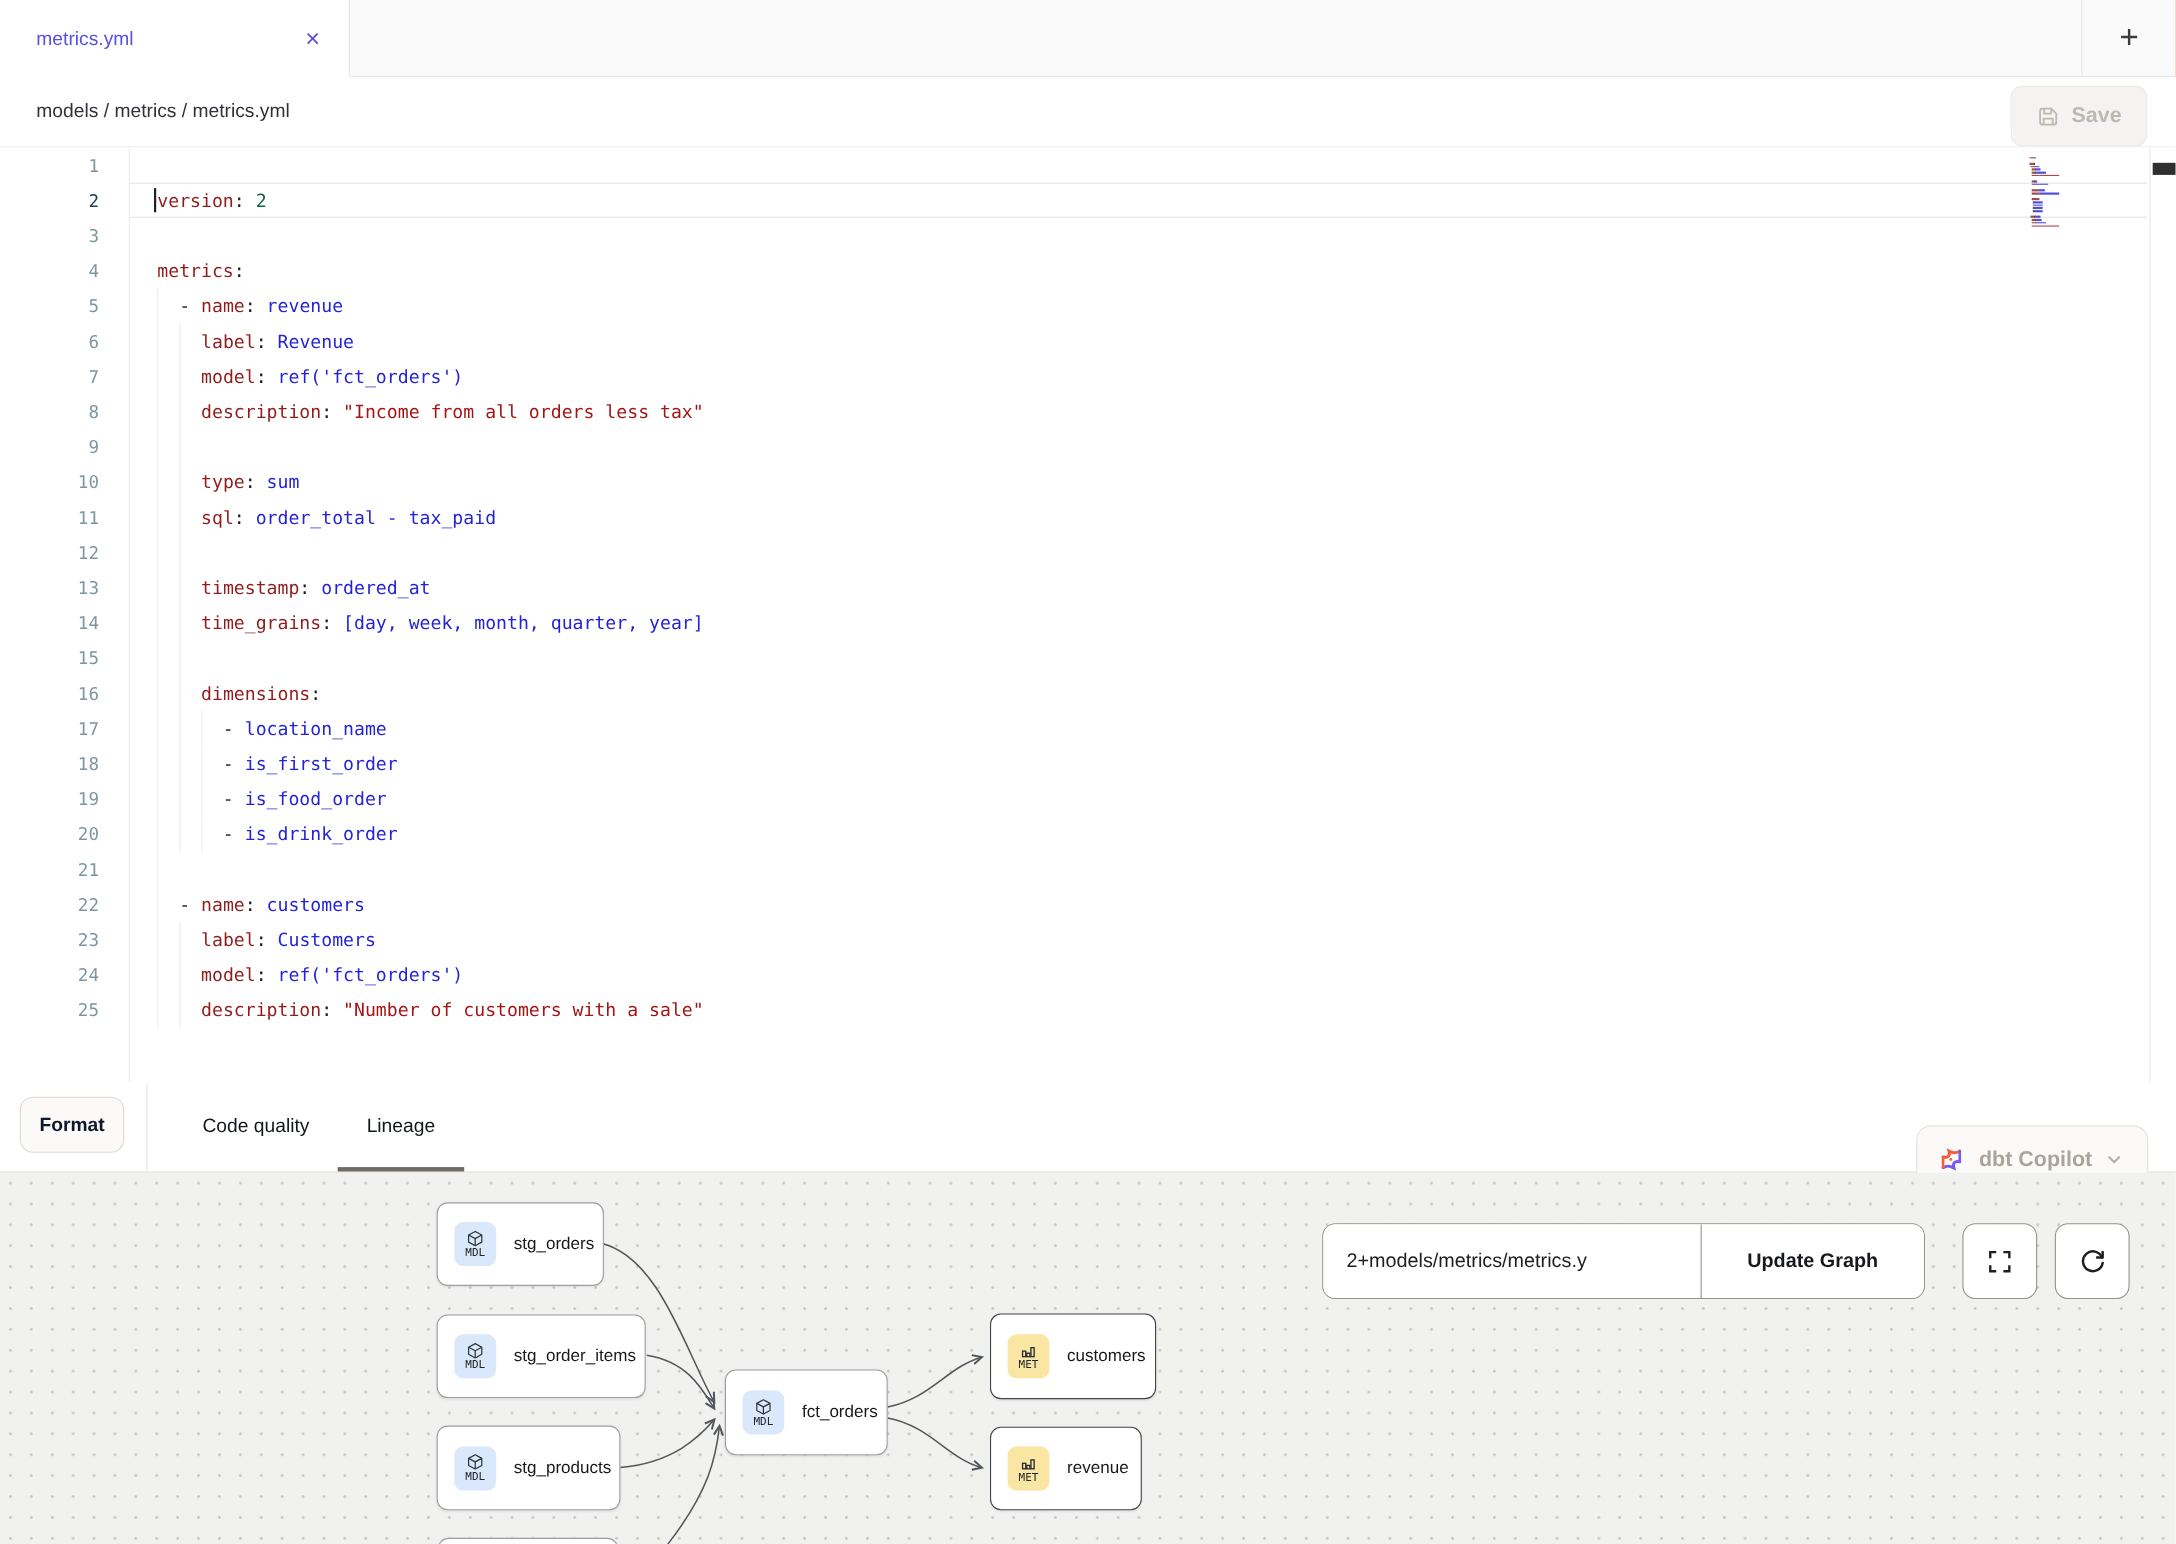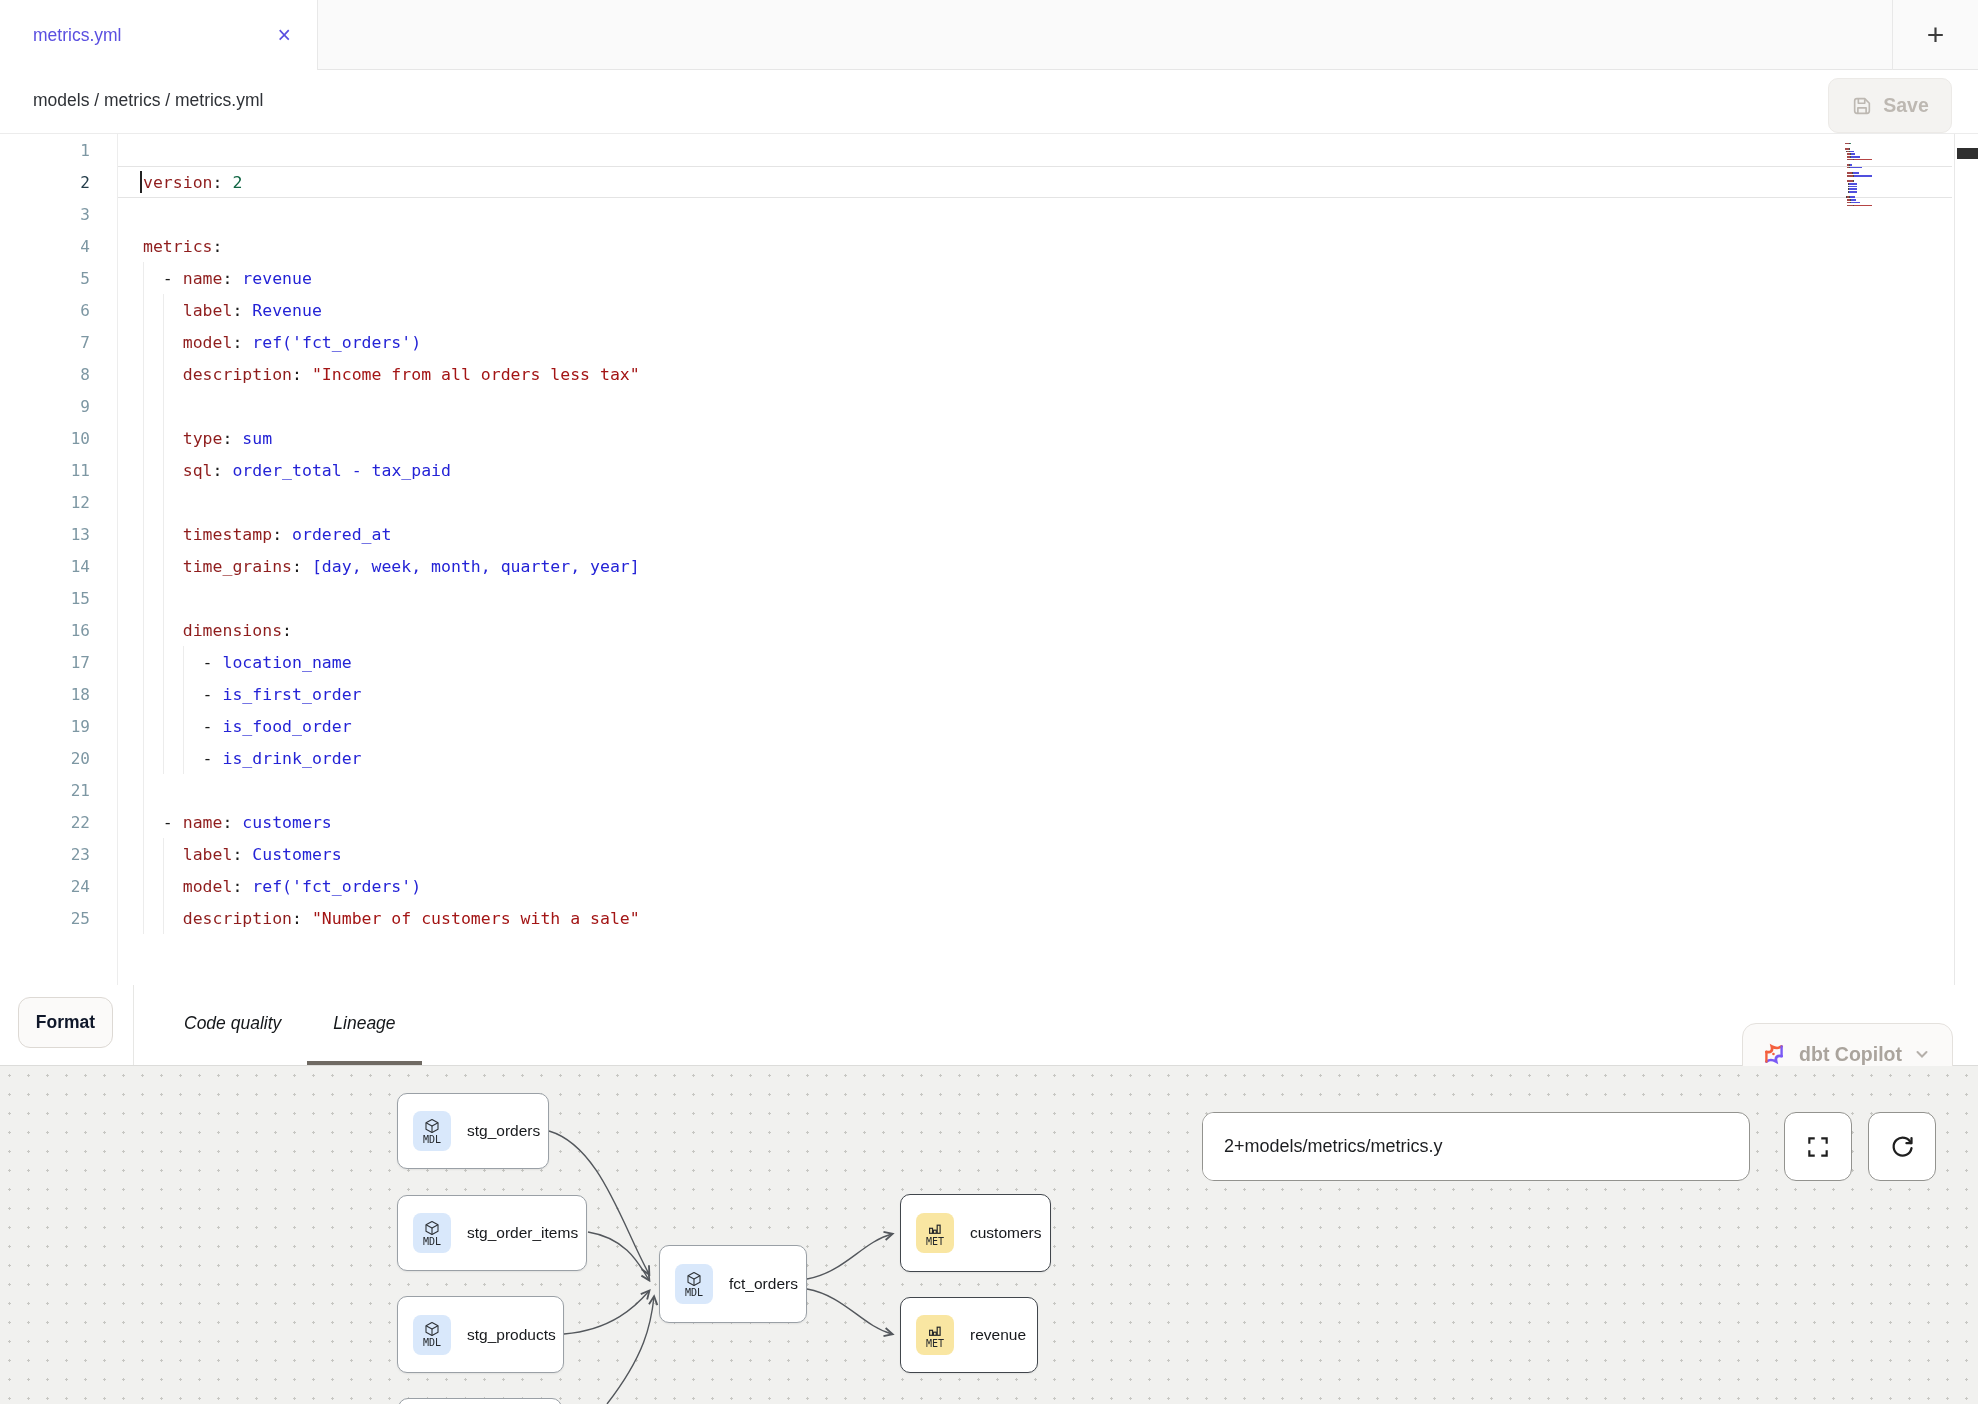--- a/index.html
+++ b/index.html
@@ -40,21 +40,21 @@
   
   .minimap { position:absolute; left:1845px; top:6px; width:70px; }
   .mm-line { height:1.6px; margin-bottom:1.1px; white-space:nowrap; font-size:0; }
   .mm-seg { display:inline-block; height:100%; vertical-align:top; }
 
   
   .botbar { position:absolute; left:0; top:985px; width:1978px; height:81px; background:#fff; border-bottom:1px solid #dcdcda; }
   .format-btn { position:absolute; left:18px; top:12px; width:95px; height:51px; border:1px solid #ddd9d4; border-radius:12px; background:#fbfaf9; color:#0f172a; font-size:17.5px; font-weight:600; display:flex; align-items:center; justify-content:center; }
   .bot-divider { position:absolute; left:133px; top:0; bottom:0; width:1px; background:#e7e7e5; }
   .bot-tabs { position:absolute; left:158px; top:0; height:80px; display:flex; }
-  .bot-tab { height:80px; display:flex; align-items:center; padding:0 26px; font-size:17.5px; color:#14171a; cursor:pointer; border-bottom:4px solid transparent;font-style:italic; }
+  .bot-tab { height:80px; display:flex; align-items:center; padding:0 26px; font-size:17.5px; color:#14171a; cursor:pointer; border-bottom:4px solid transparent; }
   .bot-tab.active { border-bottom:4px solid #6f6a63; }
   .copilot-btn { position:absolute; right:25px; top:10px; height:62px; padding:0 22px 0 18px; border:1px solid #e4e1dd; border-radius:14px; background:#fbfaf9; display:flex; align-items:center; gap:12px;margin-top:28px; }
   .copilot-label { color:#aaa49d; font-size:19.5px; font-weight:700; }
 
   
   .canvas { position:absolute; left:0; top:1066px; width:1978px; height:338px; overflow:hidden;
             background-color:#f1f1ef;
             background-image:radial-gradient(circle, #c7c7c3 1.1px, transparent 1.4px);
             background-size:19px 19px;padding-left:28px; }
   .edges { position:absolute; left:0; top:0; width:1978px; height:338px; }
@@ -387,20 +387,21 @@
             </svg>
             <span class="blabel">MET</span>
           </div>
           <span class="nlabel">revenue</span>
         </div>
       </div>
     <div class="gnode partial" style="left:398px; top:332px; width:164px; height:40px;"></div>
 
     <div class="gcontrols">
       <input class="gselector" value="2+models/metrics/metrics.y" style="">
+      <button class="gupdate">Update Graph</button>
     </div>
     <div class="sq-btn fs">
       <svg width="26" height="26" viewBox="0 0 24 24" fill="none" stroke="#1f1f1f" stroke-width="2" stroke-linecap="square">
         <path d="M4 8 V4 H8"></path>
           <path d="M16 4 H20 V8"></path>
           <path d="M20 16 V20 H16"></path>
           <path d="M8 20 H4 V16"></path>
       </svg>
     </div>
     <div class="sq-btn rf">

